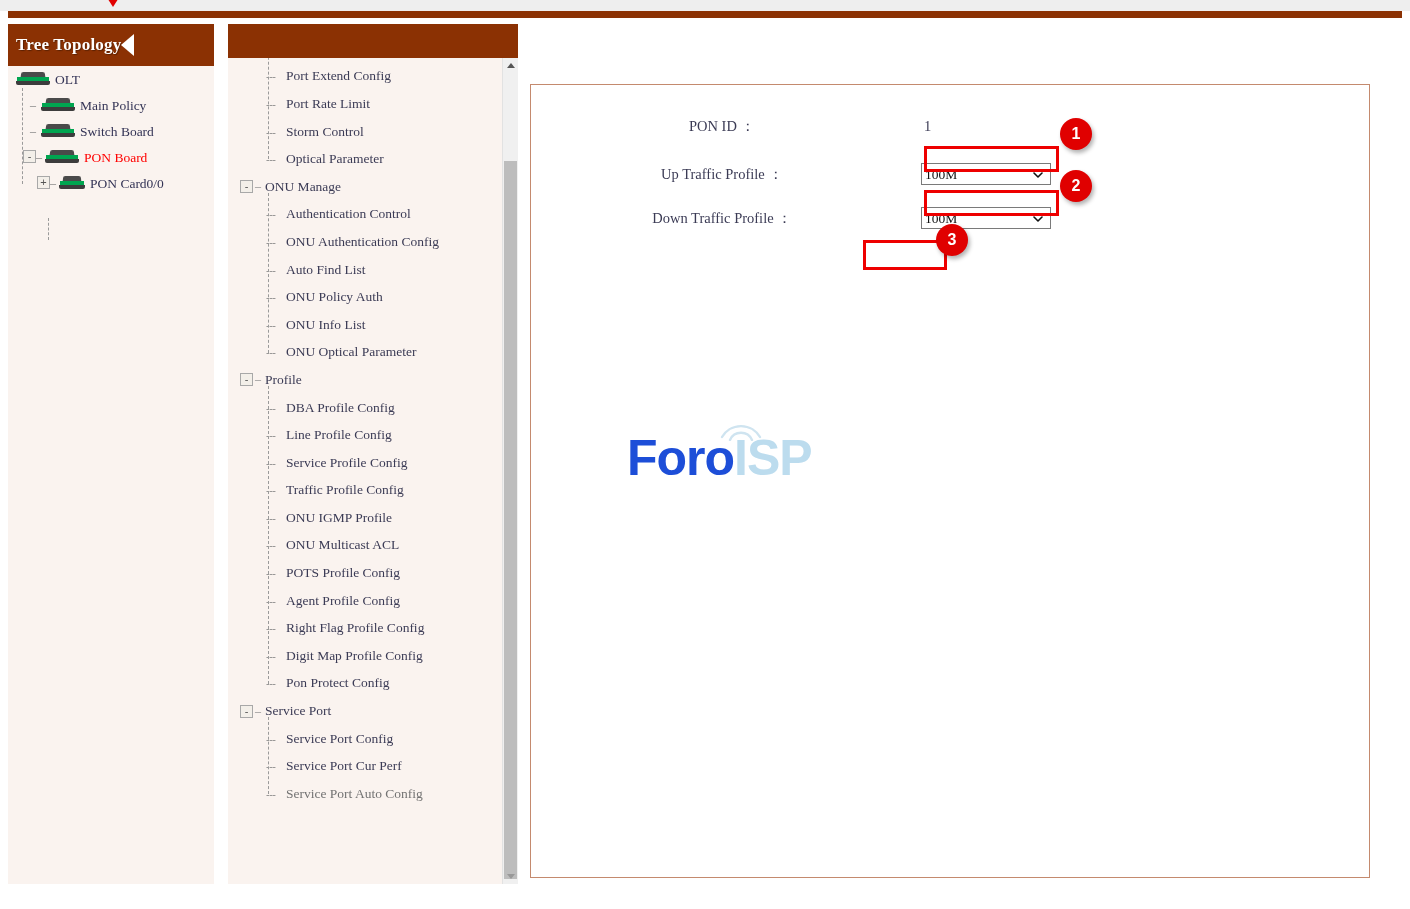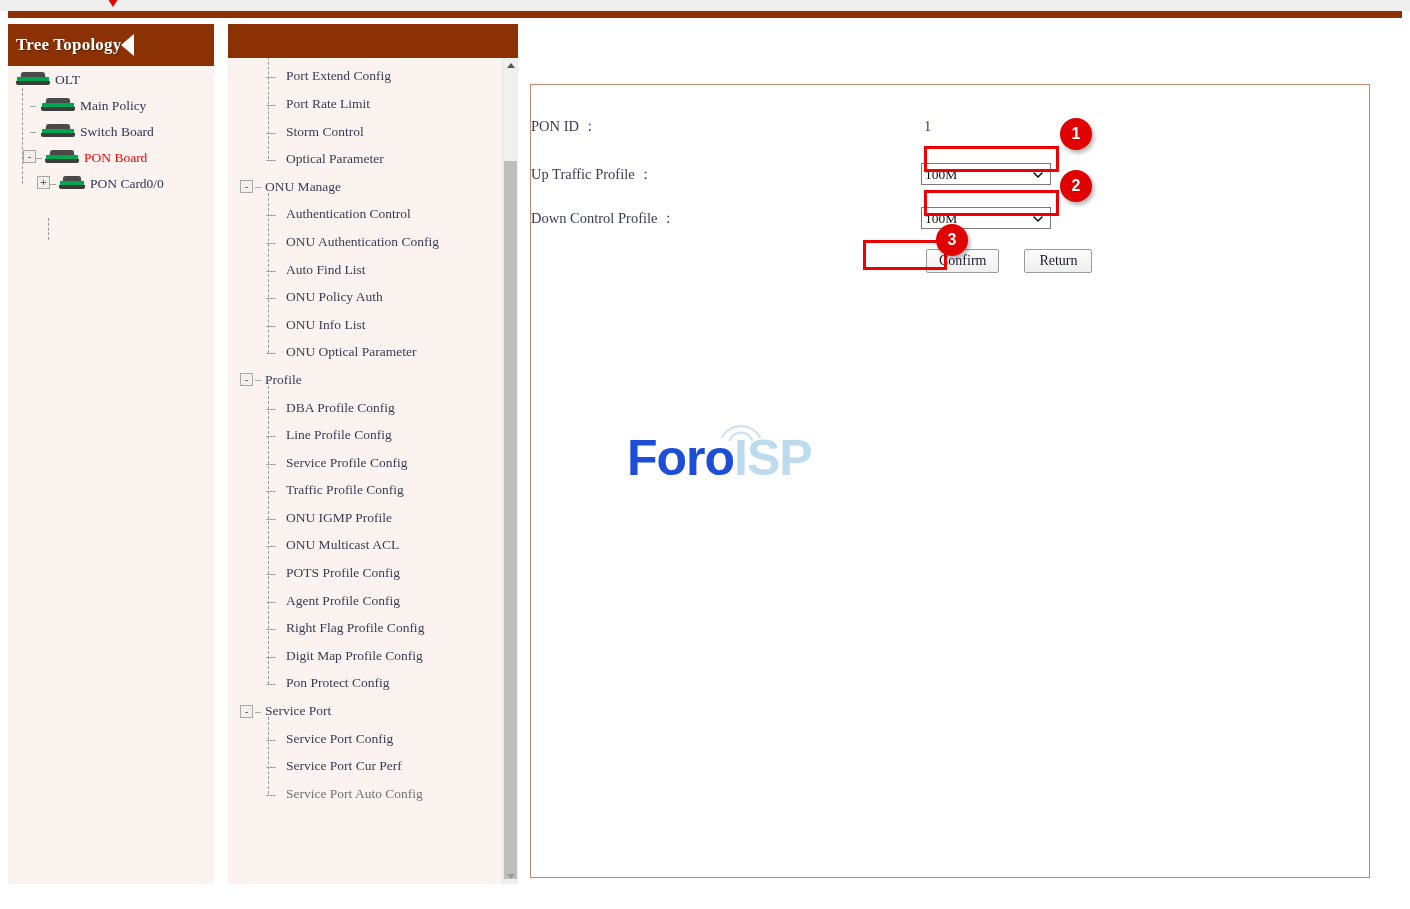--- a/index.html
+++ b/index.html
@@ -290,21 +290,21 @@
   }
   .form-row {
     display: flex;
     align-items: center;
     justify-content: flex-start;
     height: 26px;
     margin-bottom: 18px;
   }
   .form-label {
     width: 390px;
-    text-align: left;
+    text-align: center;
     padding-right: 8px;
     box-sizing: border-box;
     white-space: nowrap;
   }
   .pon-row { margin-bottom: 22px; }
   .pon-value { margin-left: 3px; }
 
   select.profile-select {
     width: 130px;
     height: 22px;
@@ -620,35 +620,31 @@
             <select class="profile-select" id="up-select"><option value="100M">100M</option></select>
             <span class="select-chevron">
               <svg width="10" height="10" viewBox="0 0 10 10">
                 <path d="M1 3 L5 7 L9 3" stroke="#111" stroke-width="1.6" fill="none" stroke-linecap="round" stroke-linejoin="round"></path>
               </svg>
             </span>
           </span>
         </div>
 
         <div class="form-row">
-          <span class="form-label">Down Control Profile ：</span>
+          <span class="form-label">Down Traffic Profile ：</span>
           <span class="select-holder">
             <select class="profile-select" id="down-select"><option value="100M">100M</option></select>
             <span class="select-chevron">
               <svg width="10" height="10" viewBox="0 0 10 10">
                 <path d="M1 3 L5 7 L9 3" stroke="#111" stroke-width="1.6" fill="none" stroke-linecap="round" stroke-linejoin="round"></path>
               </svg>
             </span>
           </span>
         </div>
 
-        <div class="btn-row">
-          <button class="ui-btn">Confirm</button>
-          <button class="ui-btn" style="margin-left:25px;">Return</button>
-        </div>
       </div>
 
       <div class="watermark">
         <span class="wm-text wm-foro">Foro</span><span class="wm-text wm-isp">ISP</span>
         <span class="wm-arc">
           <svg width="46" height="24" viewBox="0 0 46 24">
             <path d="M4 20 A22 22 0 0 1 42 20" stroke="#cfe4f0" stroke-width="2.4" fill="none" stroke-linecap="round"></path>
             <path d="M12 23 A12 12 0 0 1 34 23" stroke="#cfe4f0" stroke-width="2.4" fill="none" stroke-linecap="round"></path>
           </svg>
         </span>

